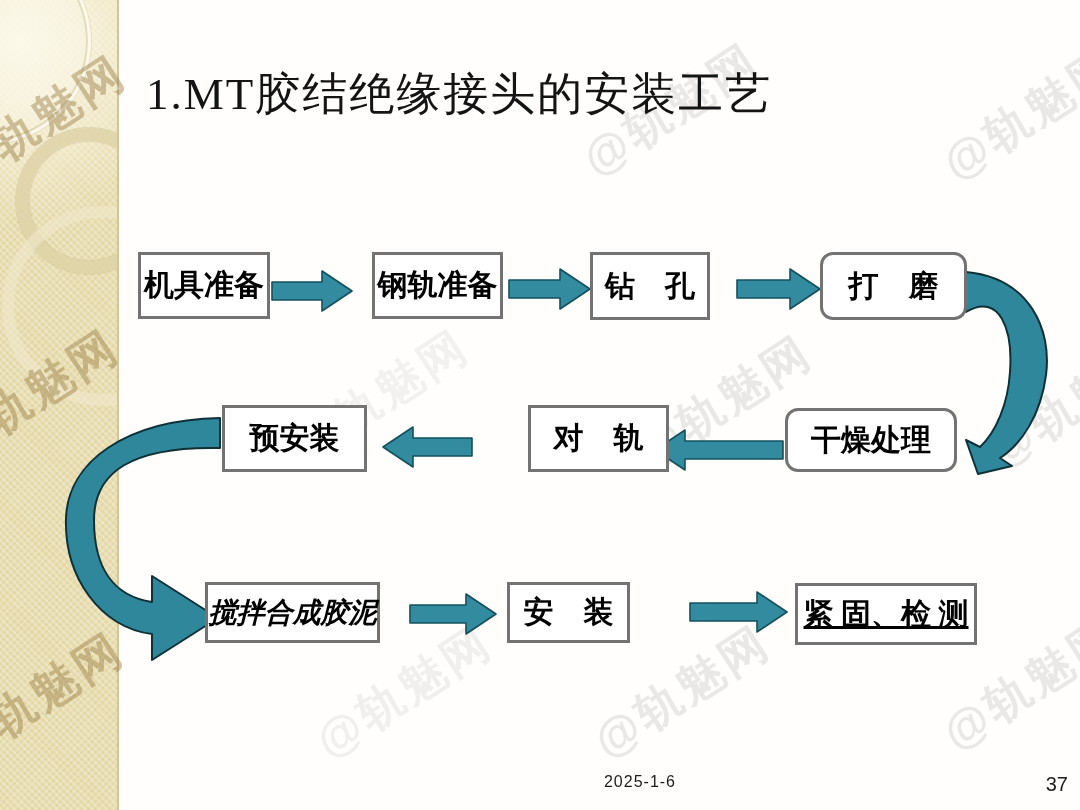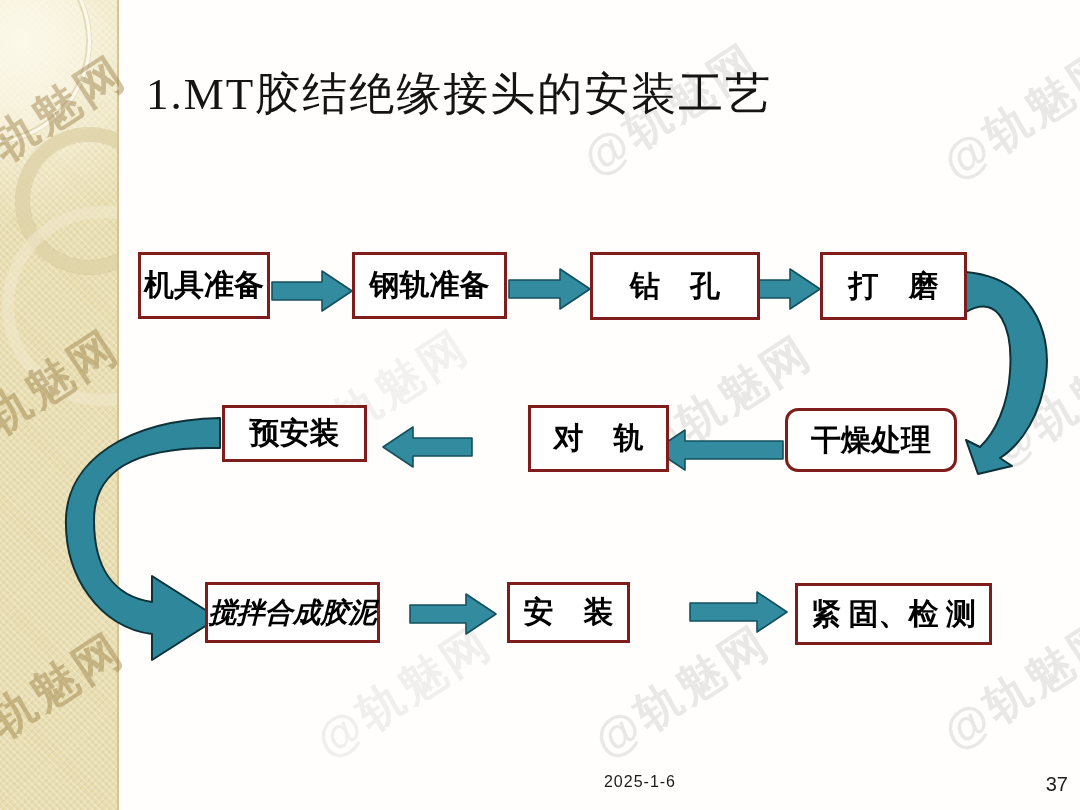--- a/index.html
+++ b/index.html
@@ -44,36 +44,36 @@
   
   .title{
     position:absolute;left:118px;top:64px;width:900px;
     font-family:"Liberation Serif","DejaVu Serif",serif;
     font-size:45px;font-weight:400;color:#141414;letter-spacing:2px;
     white-space:nowrap;
     margin-left:28px;
   }
   
   .fbox{
-    position:absolute;background:#fff;border:3px solid #7f1d1d;
+    position:absolute;background:#fff;border:3px solid #737373;
     display:flex;align-items:center;justify-content:center;
     font-family:"Liberation Serif","DejaVu Serif",serif;
     font-weight:700;color:#000;font-size:30px;white-space:nowrap;
     box-sizing:border-box;
   }
   #b1{left:138px;top:252px;width:132px;height:67px;}
-  #b2{left:352px;top:252px;width:155px;height:67px;}
-  #b3{left:590px;top:252px;width:170px;height:68px;}
-  #b4{left:820px;top:252px;width:147px;height:68px;}
+  #b2{left:372px;top:252px;width:131px;height:67px;}
+  #b3{left:590px;top:252px;width:120px;height:68px;}
+  #b4{left:820px;top:252px;width:147px;height:68px;border-radius:13px;}
   #b5{left:785px;top:408px;width:172px;height:64px;border-radius:13px;}
   #b6{left:496px;top:405px;width:141px;height:67px;margin-left:32px;}
-  #b7{left:222px;top:405px;width:145px;height:57px;}
+  #b7{left:222px;top:405px;width:145px;height:67px;}
   #b8{left:205px;top:582px;width:175px;height:61px;font-size:28px;font-style:italic;}
   #b9{left:507px;top:582px;width:123px;height:61px;}
-  #b10{left:795px;top:583px;width:197px;height:62px;}
+  #b10{left:795px;top:583px;width:182px;height:62px;text-decoration:underline;}
   
   #arrows{position:absolute;left:0;top:0;width:1080px;height:810px;}
   
   .footer-date{
     position:absolute;left:560px;top:773px;width:160px;text-align:center;
     font-size:16px;color:#1c1c1c;letter-spacing:1px;
   }
   .footer-page{
     position:absolute;left:1028px;top:773px;width:40px;text-align:right;
     font-size:20px;color:#1c1c1c;

